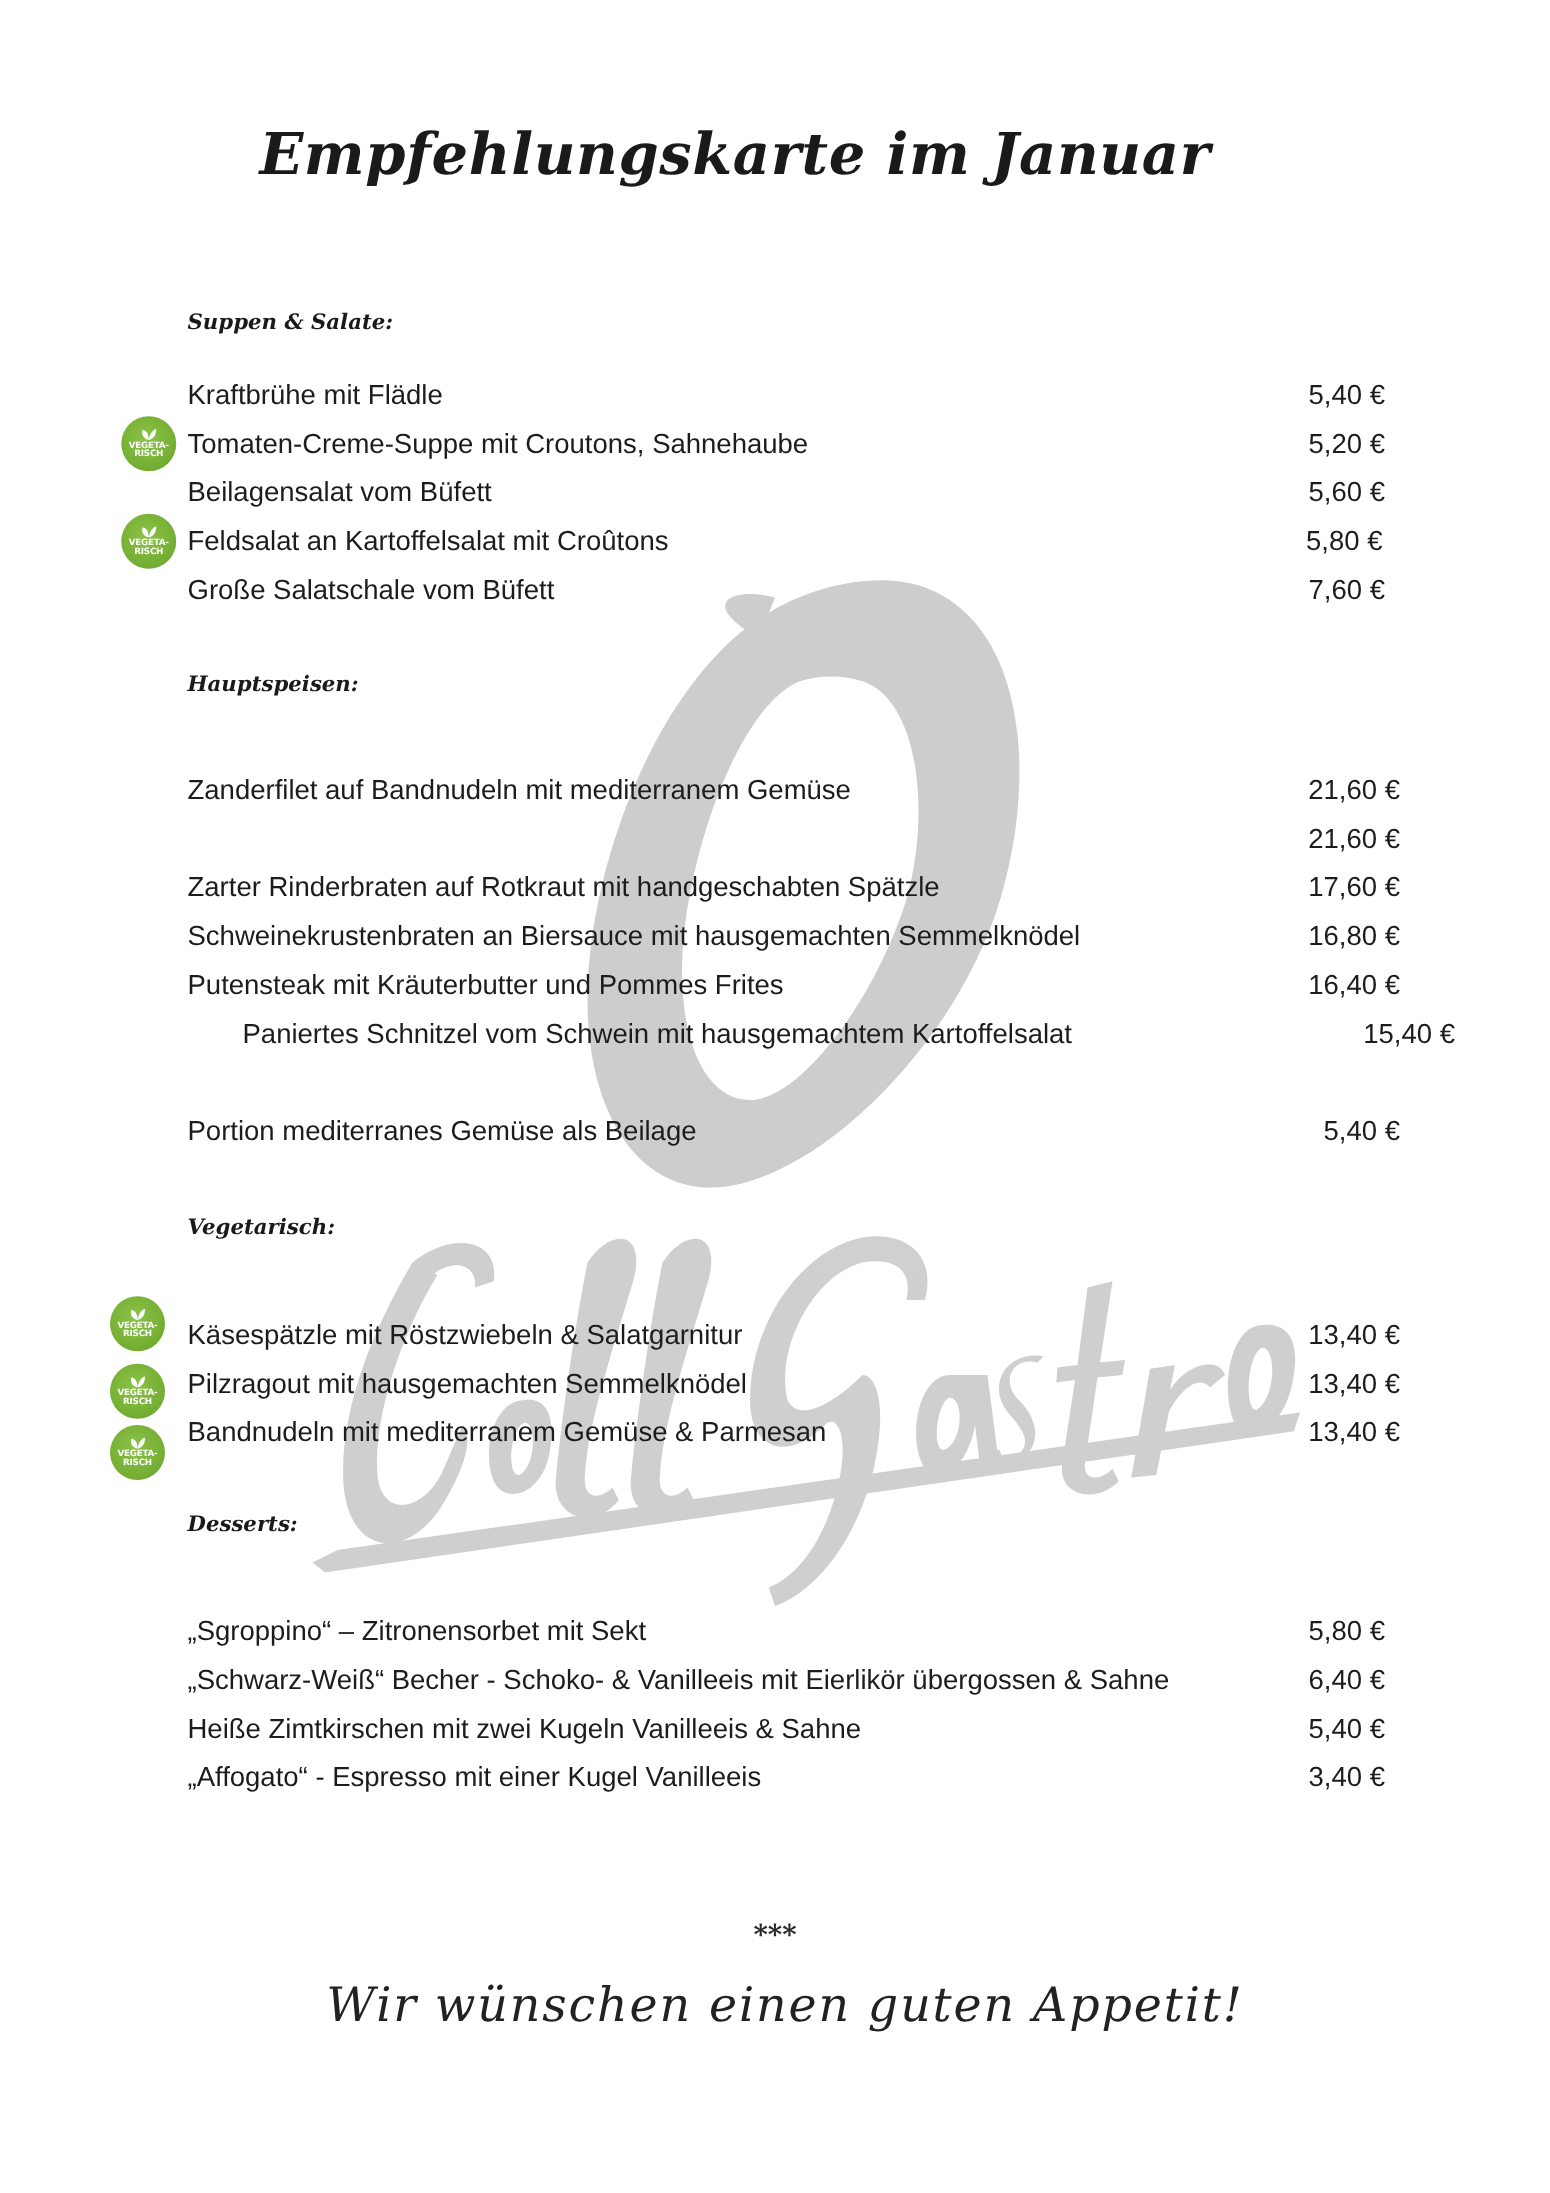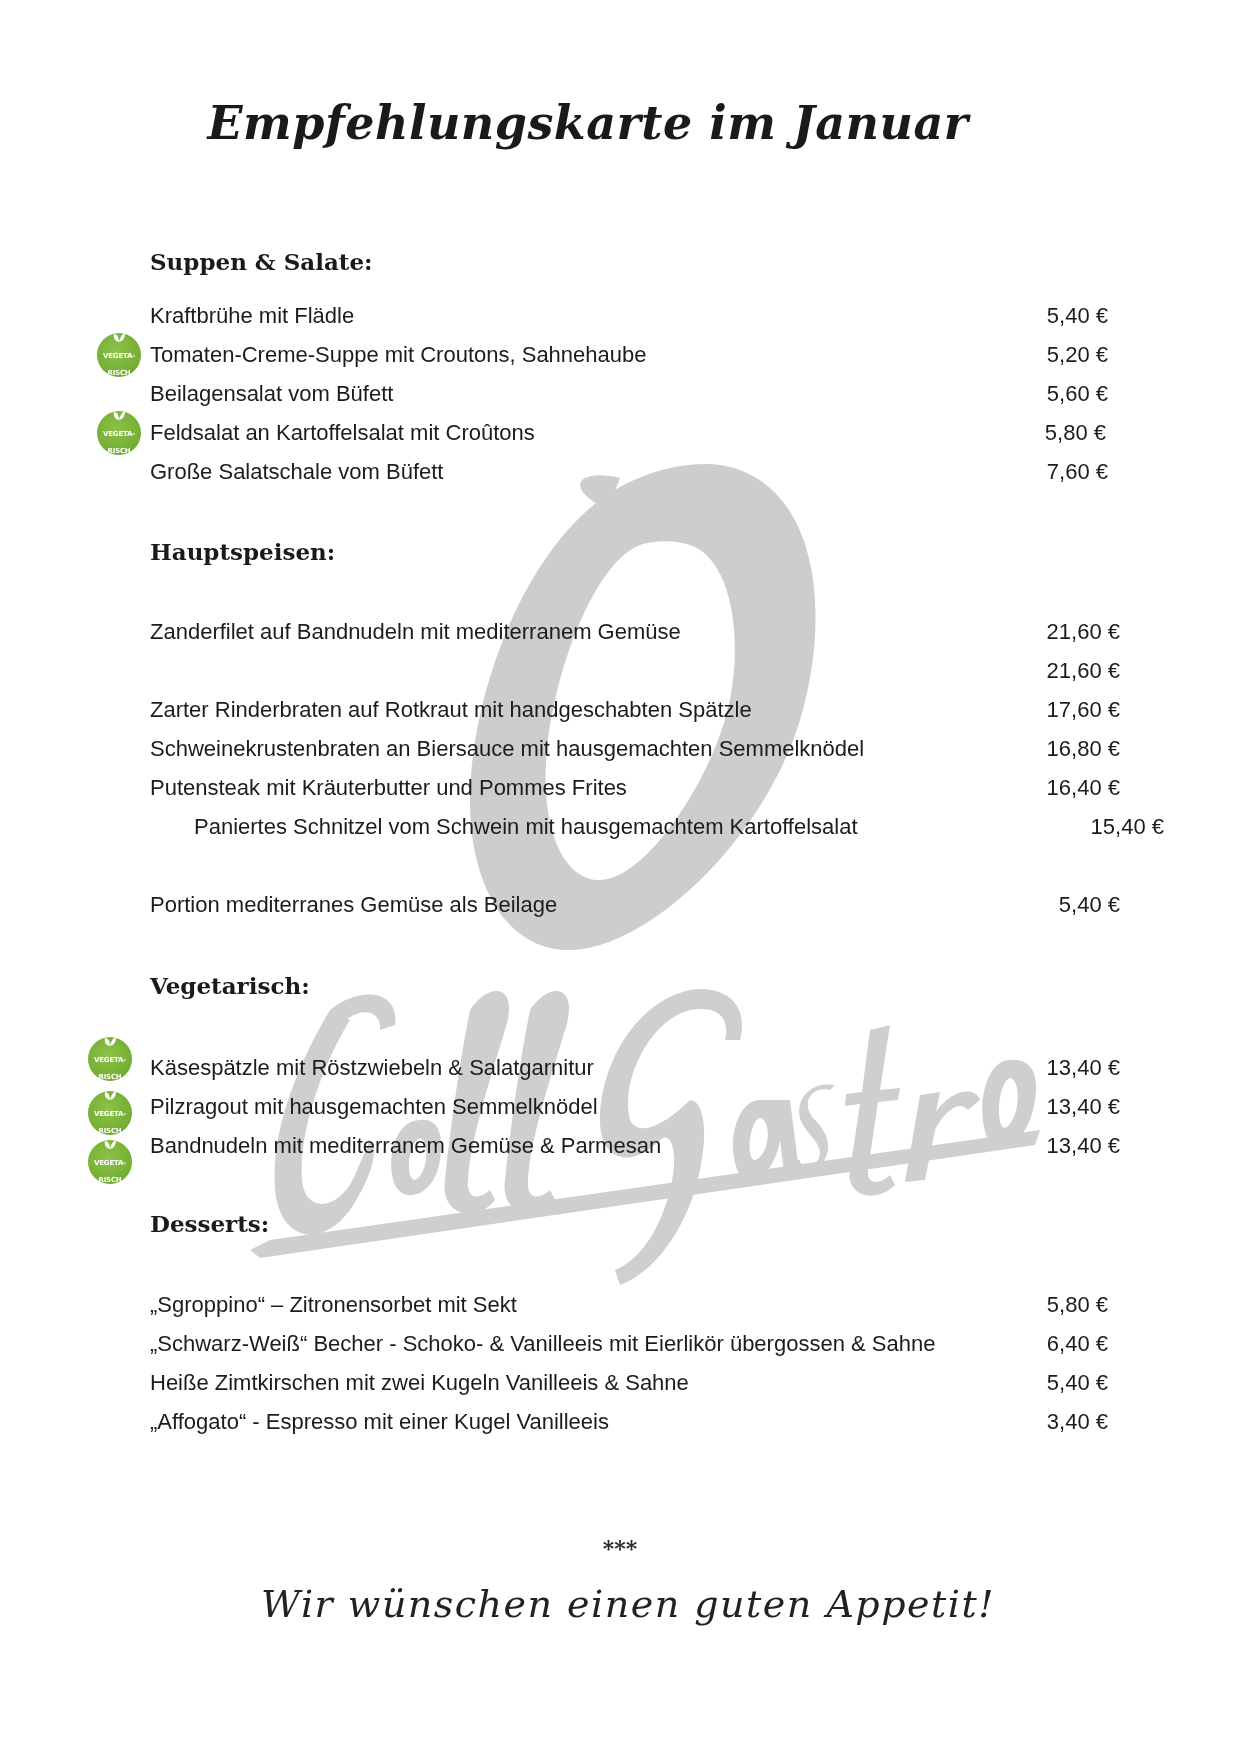--- a/index.html
+++ b/index.html
@@ -9,38 +9,38 @@
   .watermark { position: absolute; left: 0; top: 0; width: 1240px; height: 1754px; pointer-events: none; z-index: 0; }
 
   .title {
     position: absolute; left: 0; width: 1176px; top: 96px; text-align: center;
     font-family: "DejaVu Serif", serif; font-style: italic; font-weight: bold;
     font-size: 46px; letter-spacing: 0.5px; color: #1a1a1a; z-index: 2;
   }
 
   .section-heading {
     position: absolute; left: 150px;
-    font-family: "DejaVu Serif", serif; font-weight: bold;
-    font-size: 23px; color: #1a1a1a; z-index: 2;
+    font-family: "DejaVu Serif", serif; font-style: italic; font-weight: bold;
+    font-size: 17px; color: #1a1a1a; z-index: 2;
   }
 
   .row { position: absolute; left: 150px; width: 960px; height: 30px; z-index: 2; }
   .item-name {
     position: absolute; left: 0; top: 0;
     font-family: "Liberation Sans", sans-serif; font-size: 22px; line-height: 30px; color: #1c1c1c; white-space: nowrap;
   }
   .item-price {
     position: absolute; top: 0; font-family: "Liberation Sans", sans-serif; font-size: 22px; line-height: 30px;
     color: #1c1c1c; white-space: nowrap; text-align: right;
   }
 
   .veg-badge {
     position: absolute; width: 44px; height: 44px; border-radius: 50%;
     background: radial-gradient(circle at 45% 40%, #8cc24a 0%, #76b034 60%, #67a02b 100%);
-    z-index: 3; display: flex; flex-direction: column; align-items: center; justify-content: space-between;
+    z-index: 3; display: flex; flex-direction: column; align-items: center; justify-content: center;
   }
   .veg-badge .leaf { width: 14px; height: 9px; margin-bottom: 1px; }
   .veg-badge .veg-text {
     font-family: "DejaVu Sans", sans-serif; font-weight: bold; font-size: 7px; line-height: 7.5px;
     color: #ffffff; text-align: center; letter-spacing: -0.2px;
   }
 
   .stars {
     position: absolute; left: 0; width: 1240px; top: 1535px; text-align: center;
     font-family: "DejaVu Serif", serif; font-weight: bold; font-size: 22px; color: #2a2a2a; z-index: 2;

